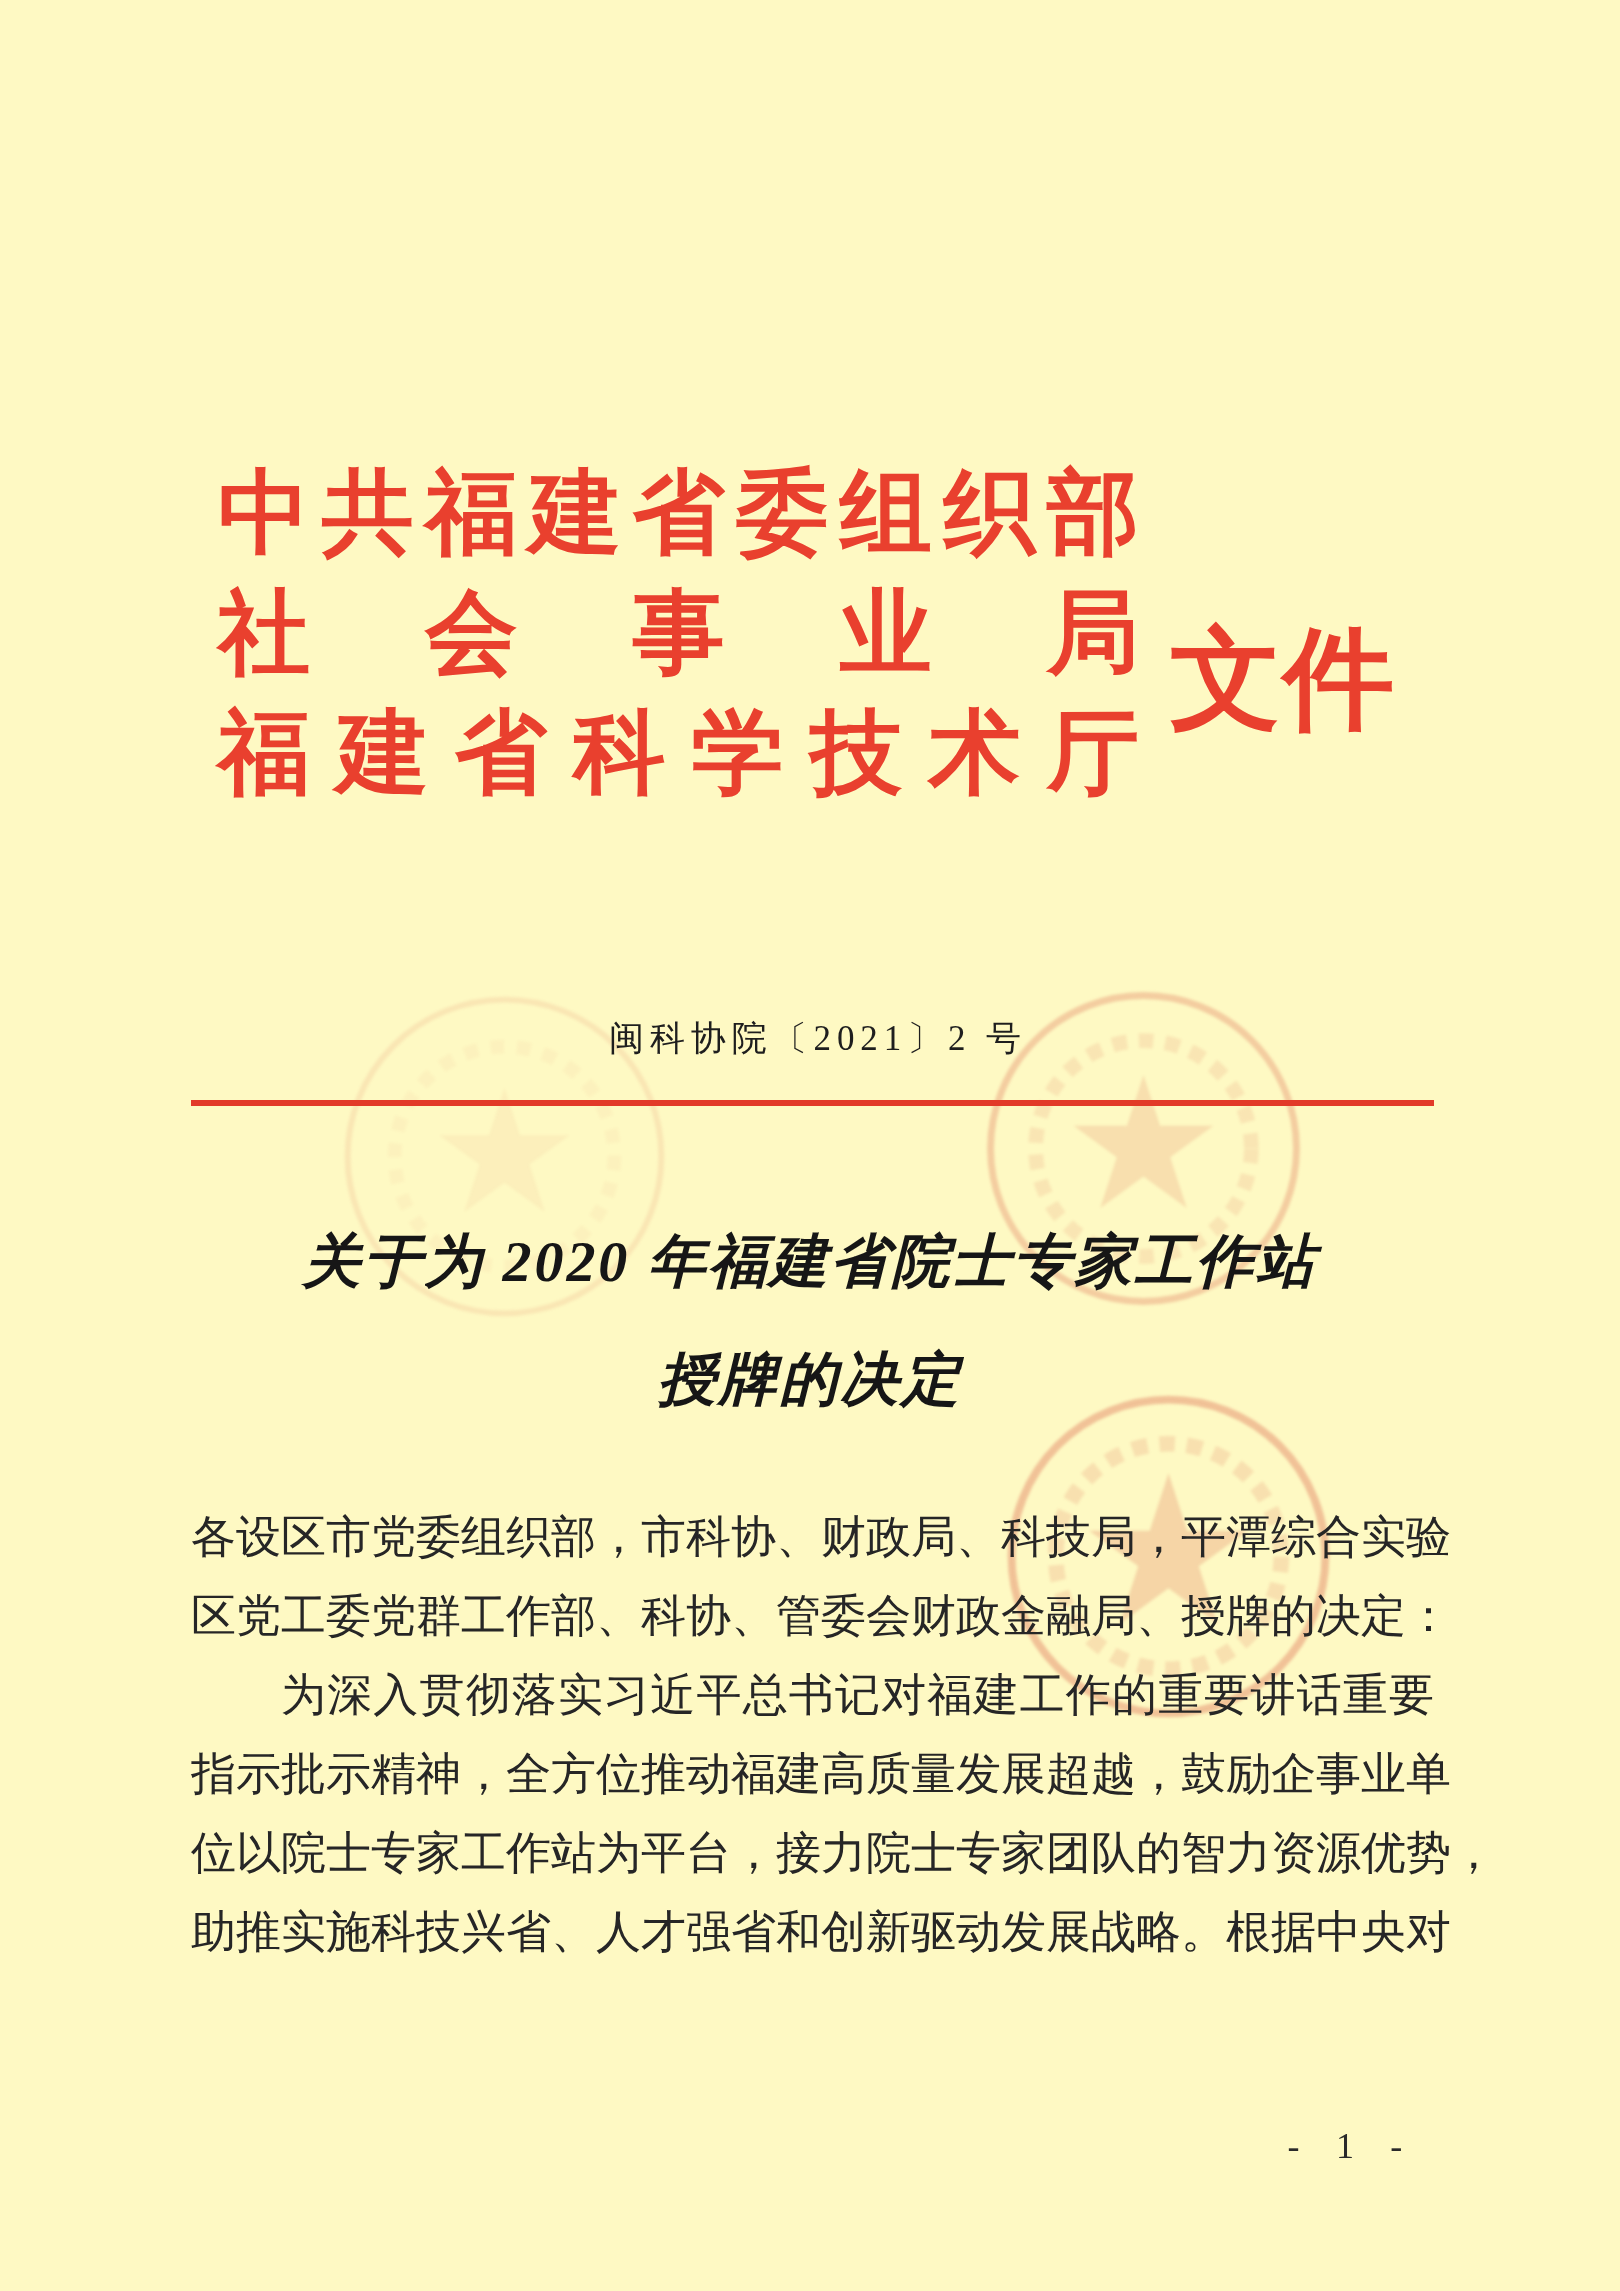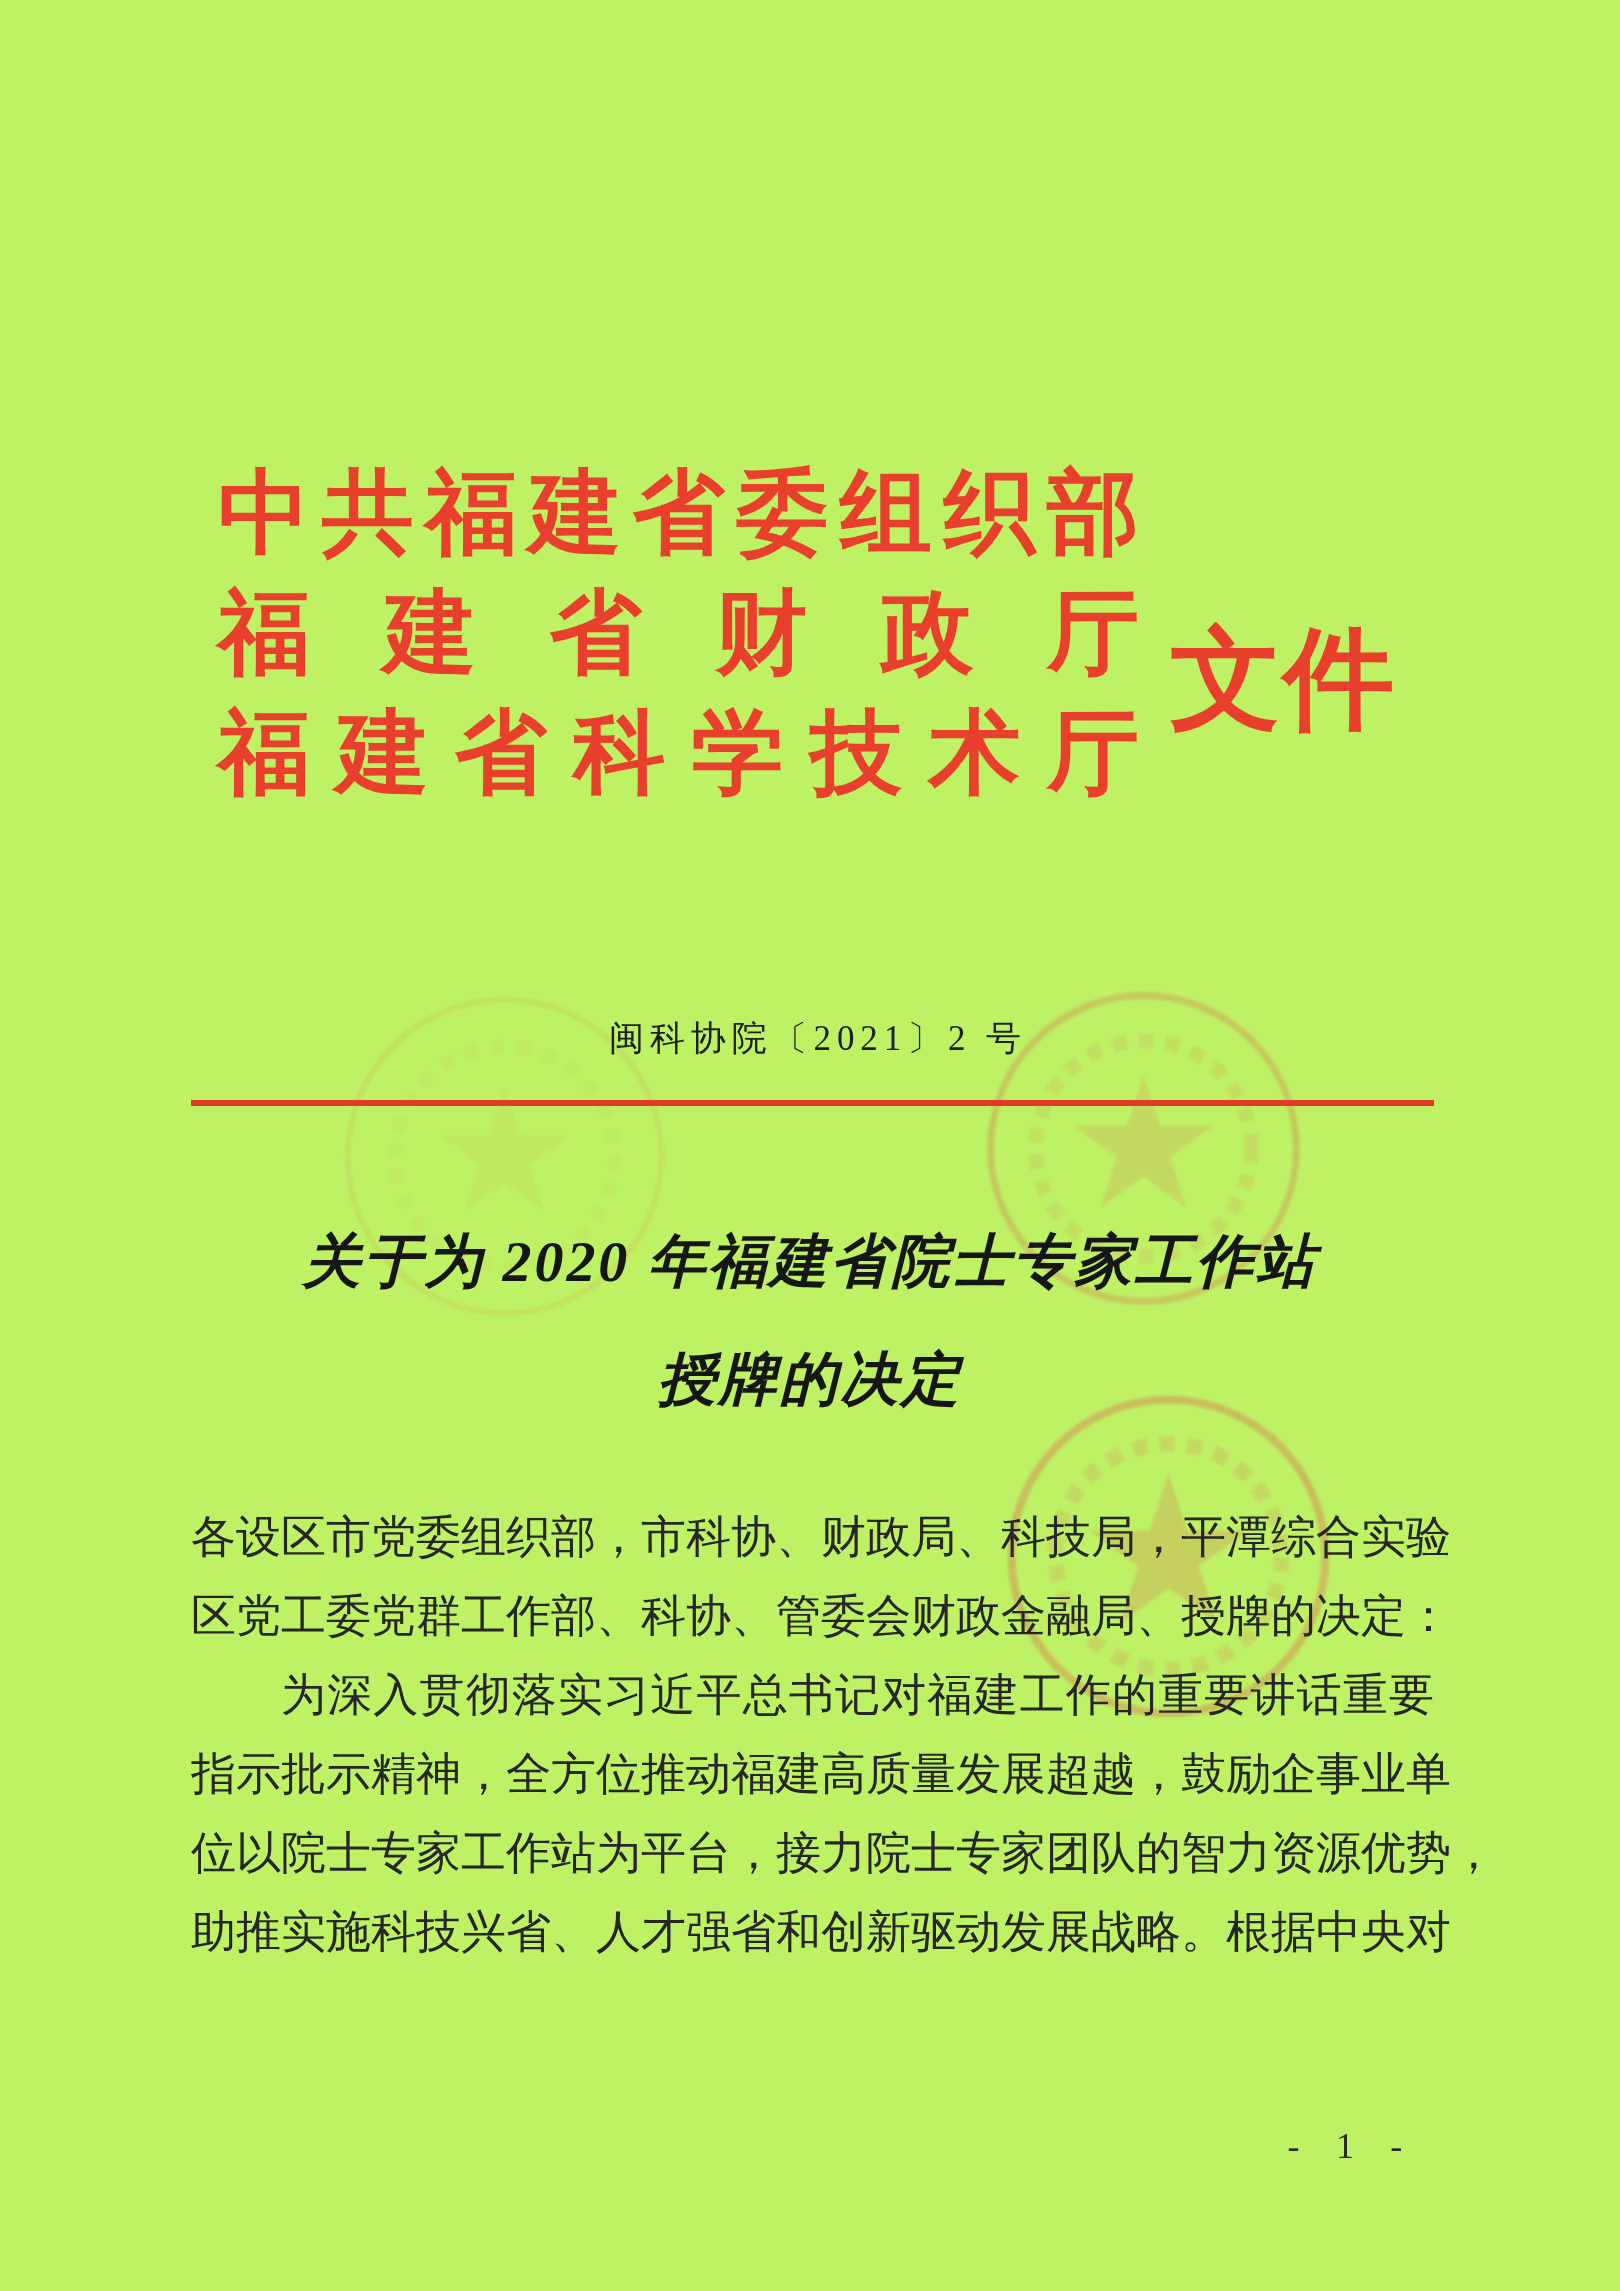--- a/index.html
+++ b/index.html
@@ -1,19 +1,19 @@
 <!DOCTYPE html>
 <html><head>
 <meta charset="utf-8">
 <style>
   html,body{margin:0;padding:0;background:#8a8a8a;}
   .page{
     position:relative;
     width:1620px;height:2292px;
-    background:#bef264;
+    background:#fef9c3;
     overflow:hidden;
     font-family:"Liberation Serif","DejaVu Serif",serif;
   }
   
   .org-block{
     position:absolute;left:218px;top:453px;width:921px;
   }
   .org-line{
     height:120px;line-height:120px;
     font-size:92px;font-weight:700;
@@ -68,21 +68,21 @@
     font-size:36px;color:#2a2a2a;letter-spacing:13.7px;white-space:nowrap;
   }
 </style>
 </head>
 <body>
 
 <div class="page">
 
   <div class="org-block">
     <div class="org-line">中共福建省委组织部</div>
-    <div class="org-line">福建省财政厅</div>
+    <div class="org-line">社会事业局</div>
     <div class="org-line">福建省科学技术厅</div>
   </div>
 
   <div class="doc-type">文件</div>
 
   <svg class="seal a" width="353" height="353" viewBox="0 0 360 360">
     <circle cx="180" cy="180" r="160" fill="none" stroke="#dc6950" stroke-width="6"></circle>
     <circle cx="180" cy="180" r="112" fill="none" stroke="#dc6950" stroke-width="14" stroke-dasharray="14 13" opacity="0.4"></circle>
     <path d="M0,-100 L22.5,-30.9 L95.1,-30.9 L36.3,11.8 L58.8,80.9 L0,38.2 L-58.8,80.9 L-36.3,11.8 L-95.1,-30.9 L-22.5,-30.9 Z" fill="#dc6950" opacity="0.55" transform="translate(180,180) scale(0.70)"></path>
   </svg>

